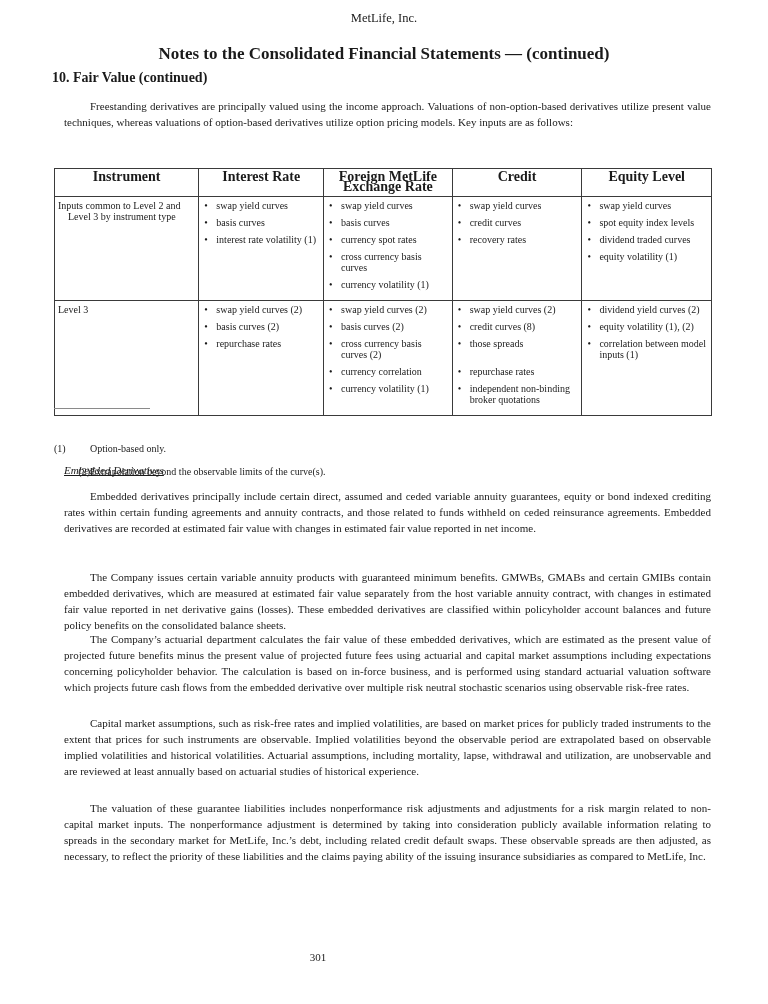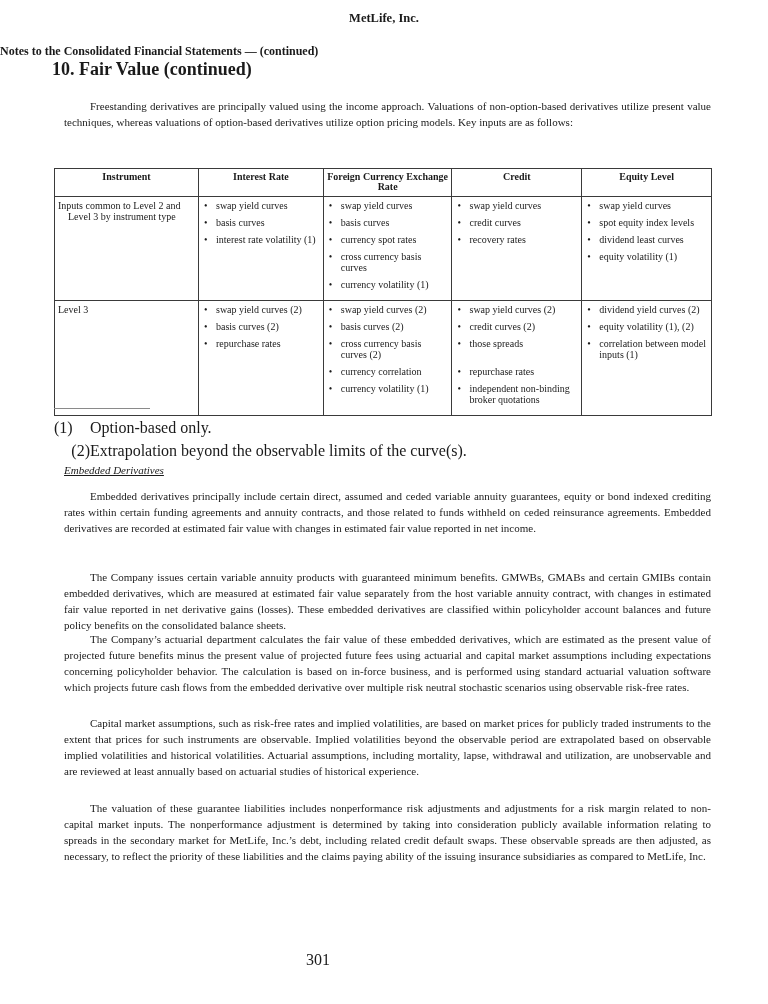--- a/index.html
+++ b/index.html
@@ -2,97 +2,97 @@
 <html><head>
 <meta charset="utf-8">
 <style>
   html, body { margin: 0; padding: 0; background: #ffffff; }
   body {
     width: 768px; height: 1004px; position: relative; overflow: hidden;
     font-family: "Liberation Serif", "DejaVu Serif", serif; color: #1a1a1a;
   }
   .company {
     position: absolute; top: 11px; left: 0; width: 768px; text-align: center;
-    font-weight: bold; font-size: 12.5px;
+    font-weight: normal; font-size: 12.5px;
   }
   .subtitle {
-    position: absolute; top: 44px; left: 0; width: 768px; text-align: left;
-    font-weight: bold; font-size: 12px;
+    position: absolute; top: 44px; left: 0; width: 768px; text-align: center;
+    font-weight: bold; font-size: 17px;
   }
   .section {
-    position: absolute; top: 59px; left: 52px;
-    font-weight: bold; font-size: 18px;
+    position: absolute; top: 70px; left: 52px;
+    font-weight: bold; font-size: 14px;
   }
   .para {
     position: absolute; left: 64px; width: 647px;
     font-size: 11px; line-height: 16px; text-align: justify;
     text-indent: 26px; margin: 0;
   }
   .p-intro { top: 98px; }
   table.inputs {
     position: absolute; top: 168px; left: 54px; width: 658px;
     border-collapse: collapse; font-size: 10px; line-height: 11px;
   }
   table.inputs th, table.inputs td {
     border: 1.5px solid #3a3a3a; vertical-align: top;
   }
   table.inputs th {
-    font-size: 10px; font-weight: bold; text-align: center; height: 24px;
+    font-size: 14px; font-weight: bold; text-align: center; height: 24px;
     padding: 3px 2px 0 2px; line-height: 10px;
   }
   table.inputs td { padding: 3px 2px 4px 3px; }
   .col-inst { width: 142px; }
   .col-ir { width: 122px; }
   .col-fx { width: 126px; }
   .col-cr { width: 127px; }
   .col-eq { width: 127px; }
   .inst-label { padding-left: 10px; text-indent: -10px; }
   ul.bl { list-style: none; margin: 0; padding: 0; }
   ul.bl li { position: relative; padding-left: 14px; margin-bottom: 6px; }
   ul.bl li .txt { display: block; padding-left: 0; }
   ul.bl li .bullet { position: absolute; left: 2px; top: 0; }
   .r1 td { height: 84px; margin-top: 15px; }
   .r2 td { height: 100px; }
   .fn-rule {
     position: absolute; top: 408px; left: 54px; width: 96px; height: 0;
     border-top: 1px solid #8a8a8a;
   }
-  .fn { position: absolute; left: 54px; font-size: 16px; }
+  .fn { position: absolute; left: 54px; font-size: 10px; margin-top: 24px; }
   .fn .num { display: inline-block; width: 36px; }
   .fn1 { top: 419px; }
   .fn2 { top: 442px; text-align: right; }
   .sub-heading {
     position: absolute; top: 464px; left: 64px; font-size: 11px;
     font-weight: normal; font-style: italic; text-decoration: underline;
   }
   .p-emb1 { top: 488px; }
   .p-emb2 { top: 569px; }
   .p-emb3 { top: 631px; }
   .p-emb4 { top: 715px; }
   .p-emb5 { top: 800px; }
   .page-num {
     position: absolute; top: 951px; left: 0; width: 636px; text-align: center;
-    font-size: 16px;
+    font-size: 11px;
   }
 </style>
 </head>
 <body>
 
 <div class="company">MetLife, Inc.</div>
 <div class="subtitle">Notes to the Consolidated Financial Statements — (continued)</div>
 <div class="section">10. Fair Value (continued)</div>
 
 <p class="para p-intro">Freestanding derivatives are principally valued using the income approach. Valuations of non-option-based derivatives utilize present value techniques, whereas valuations of option-based derivatives utilize option pricing models. Key inputs are as follows:</p>
 
 <table class="inputs">
   <thead>
     <tr>
       <th class="col-inst">Instrument</th>
       <th class="col-ir">Interest Rate</th>
-      <th class="col-fx">Foreign Currency Exchange Rate</th>
+      <th class="col-fx">Foreign MetLife Exchange Rate</th>
       <th class="col-cr">Credit</th>
       <th class="col-eq">Equity Level</th>
     </tr>
   </thead>
   <tbody>
     <tr class="r1">
       <td>
           <div class="inst-label">Inputs common to Level 2 and Level 3 by instrument type</div>
         </td>
       <td>
@@ -156,21 +156,21 @@
           <li>
               <span class="bullet">•</span>
               <span class="txt">swap yield curves</span>
             </li>
           <li>
               <span class="bullet">•</span>
               <span class="txt">spot equity index levels</span>
             </li>
           <li>
               <span class="bullet">•</span>
-              <span class="txt">dividend least curves</span>
+              <span class="txt">dividend traded curves</span>
             </li>
           <li>
               <span class="bullet">•</span>
               <span class="txt">equity volatility (1)</span>
             </li>
         </ul>
       </td>
     </tr>
     <tr class="r2">
       <td>
@@ -217,21 +217,21 @@
         </ul>
       </td>
       <td>
         <ul class="bl">
           <li>
               <span class="bullet">•</span>
               <span class="txt">swap yield curves (2)</span>
             </li>
           <li>
               <span class="bullet">•</span>
-              <span class="txt">credit curves (2)</span>
+              <span class="txt">credit curves (8)</span>
             </li>
           <li style="margin-bottom:17px">
               <span class="bullet">•</span>
               <span class="txt">those spreads</span>
             </li>
           <li>
               <span class="bullet">•</span>
               <span class="txt">repurchase rates</span>
             </li>
           <li>

